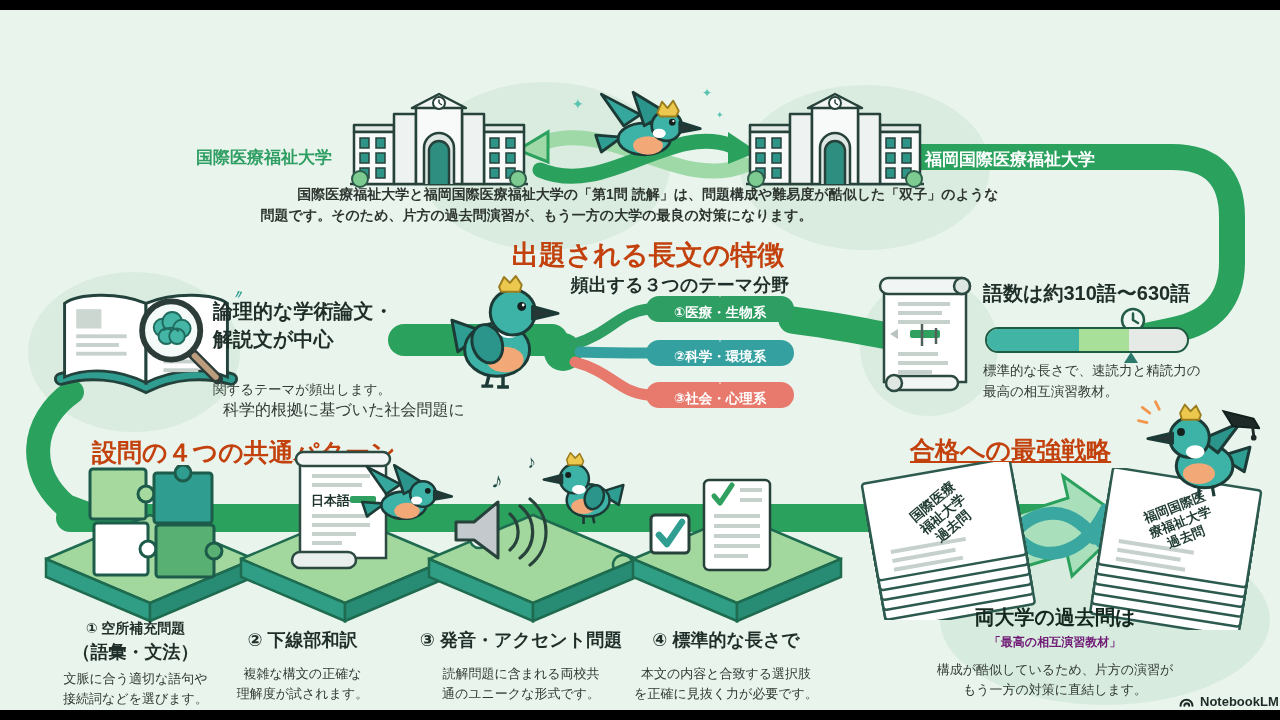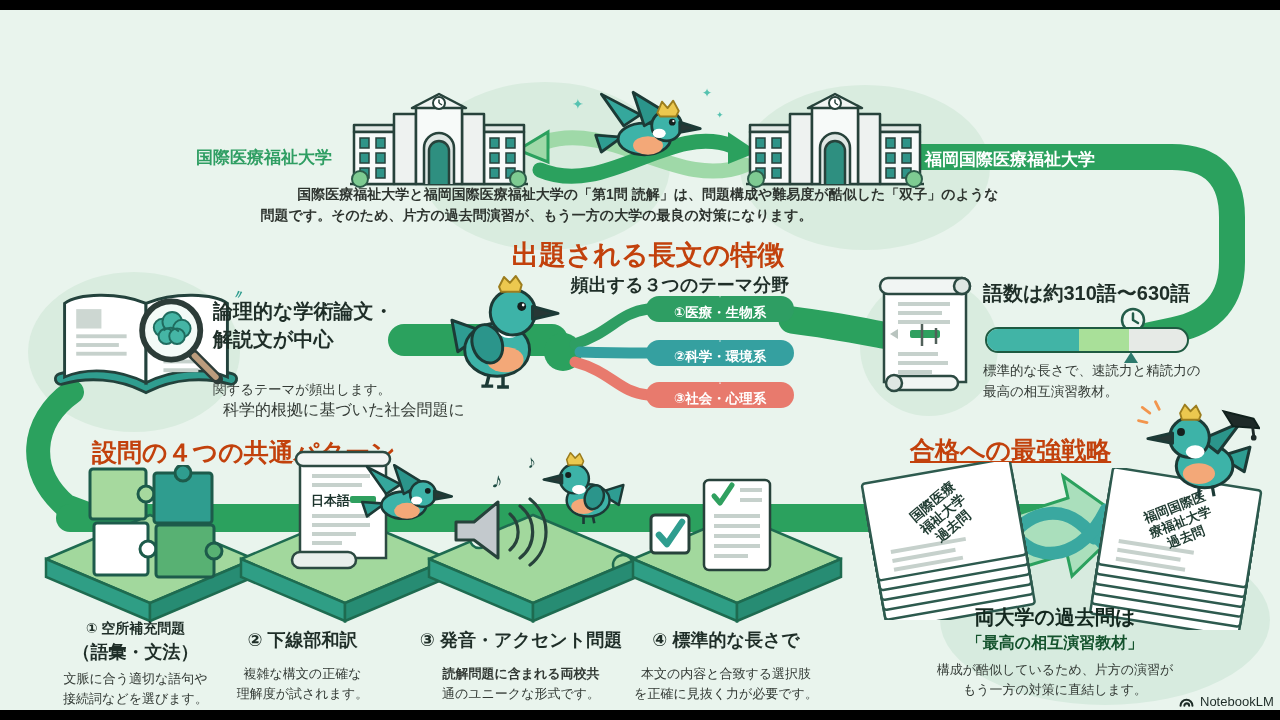--- a/index.html
+++ b/index.html
@@ -21,21 +21,21 @@
   .pill-med{background:#2e9e63;}
   .pill-sci{background:#35a0a0;}
   .pill-soc{background:#e87a6d;}
   .bar-wrap{width:200px;height:22px;border:2.5px solid #1e5a41;border-radius:13px;background:#e6eae6;
             overflow:hidden;display:flex;}
   .seg-a{width:46%;height:100%;background:#41b4a6;}
   .seg-b{width:25%;height:100%;background:#a9e099;}
   .marker-up{width:0;height:0;border-left:7px solid transparent;border-right:7px solid transparent;border-bottom:11px solid #2c7a6d;}
   .sparkle{position:absolute;color:#56c2b0;font-weight:700;}
   .note{position:absolute;color:#1f4d44;font-weight:700;}
-  .wm{display:flex;align-items:center;gap:5px;font-size:13px;font-weight:400;color:#1d2b26;justify-content:flex-end;}
+  .wm{display:flex;align-items:center;gap:5px;font-size:13px;font-weight:700;color:#1d2b26;justify-content:flex-end;}
   .lh24{line-height:24px;}
   svg{display:block;}
 </style>
 </head>
 <body>
 
 <div class="canvas">
 
   <div class="blob" style="left:420px;top:72px;width:250px;height:168px;"></div>
   <div class="blob" style="left:740px;top:75px;width:250px;height:165px;"></div>
@@ -462,32 +462,32 @@
     <div class="small-txt" style="margin-top:5px;">文脈に合う適切な語句や</div>
     <div class="small-txt">接続詞などを選びます。</div>
   </div>
   <div class="abs center" style="left:212px;top:618px;width:165px;">
     <div class="h-dark lh24" style="font-size:18px;">② 下線部和訳</div>
     <div class="small-txt" style="margin-top:12px;">複雑な構文の正確な</div>
     <div class="small-txt">理解度が試されます。</div>
   </div>
   <div class="abs center" style="left:408px;top:618px;width:210px;">
     <div class="h-dark lh24" style="font-size:18px;">③ 発音・アクセント問題</div>
-    <div class="small-txt" style="margin-top:12px;font-weight:bold;">読解問題に含まれる両校共</div>
+    <div class="small-txt" style="margin-top:12px;">読解問題に含まれる両校共</div>
     <div class="small-txt">通のユニークな形式です。</div>
   </div>
   <div class="abs center" style="left:618px;top:618px;width:200px;">
     <div class="h-dark lh24" style="font-size:18px;">④ 標準的な長さで</div>
     <div class="small-txt" style="margin-top:12px;">本文の内容と合致する選択肢</div>
     <div class="small-txt">を正確に見抜く力が必要です。</div>
   </div>
 
   <div class="abs center" style="left:912px;top:595px;width:270px;">
     <div class="h-dark" style="font-size:20px;line-height:25px;color:#14281f;">両大学の過去問は</div>
-    <div class="h-dark" style="font-size:16px;line-height:25px;color:#14532d;">「最高の相互演習教材」</div>
+    <div class="h-dark" style="font-size:12px;line-height:25px;color:#701a75;">「最高の相互演習教材」</div>
     <div class="small-txt" style="margin-top:5px;">構成が酷似しているため、片方の演習が</div>
     <div class="small-txt">もう一方の対策に直結します。</div>
   </div>
 
   <div class="abs wm" style="left:1178px;top:684px;">
     <svg width="17" height="15" viewBox="0 0 20 16">
       <path d="M3 13 A7 7 0 0 1 17 13" stroke="#1d2b26" stroke-width="2.4" fill="none" stroke-linecap="round"></path>
       <path d="M7.5 13 A2.8 2.8 0 0 1 13.1 13" stroke="#1d2b26" stroke-width="2.4" fill="none" stroke-linecap="round"></path>
     </svg>
     <span>NotebookLM</span>

